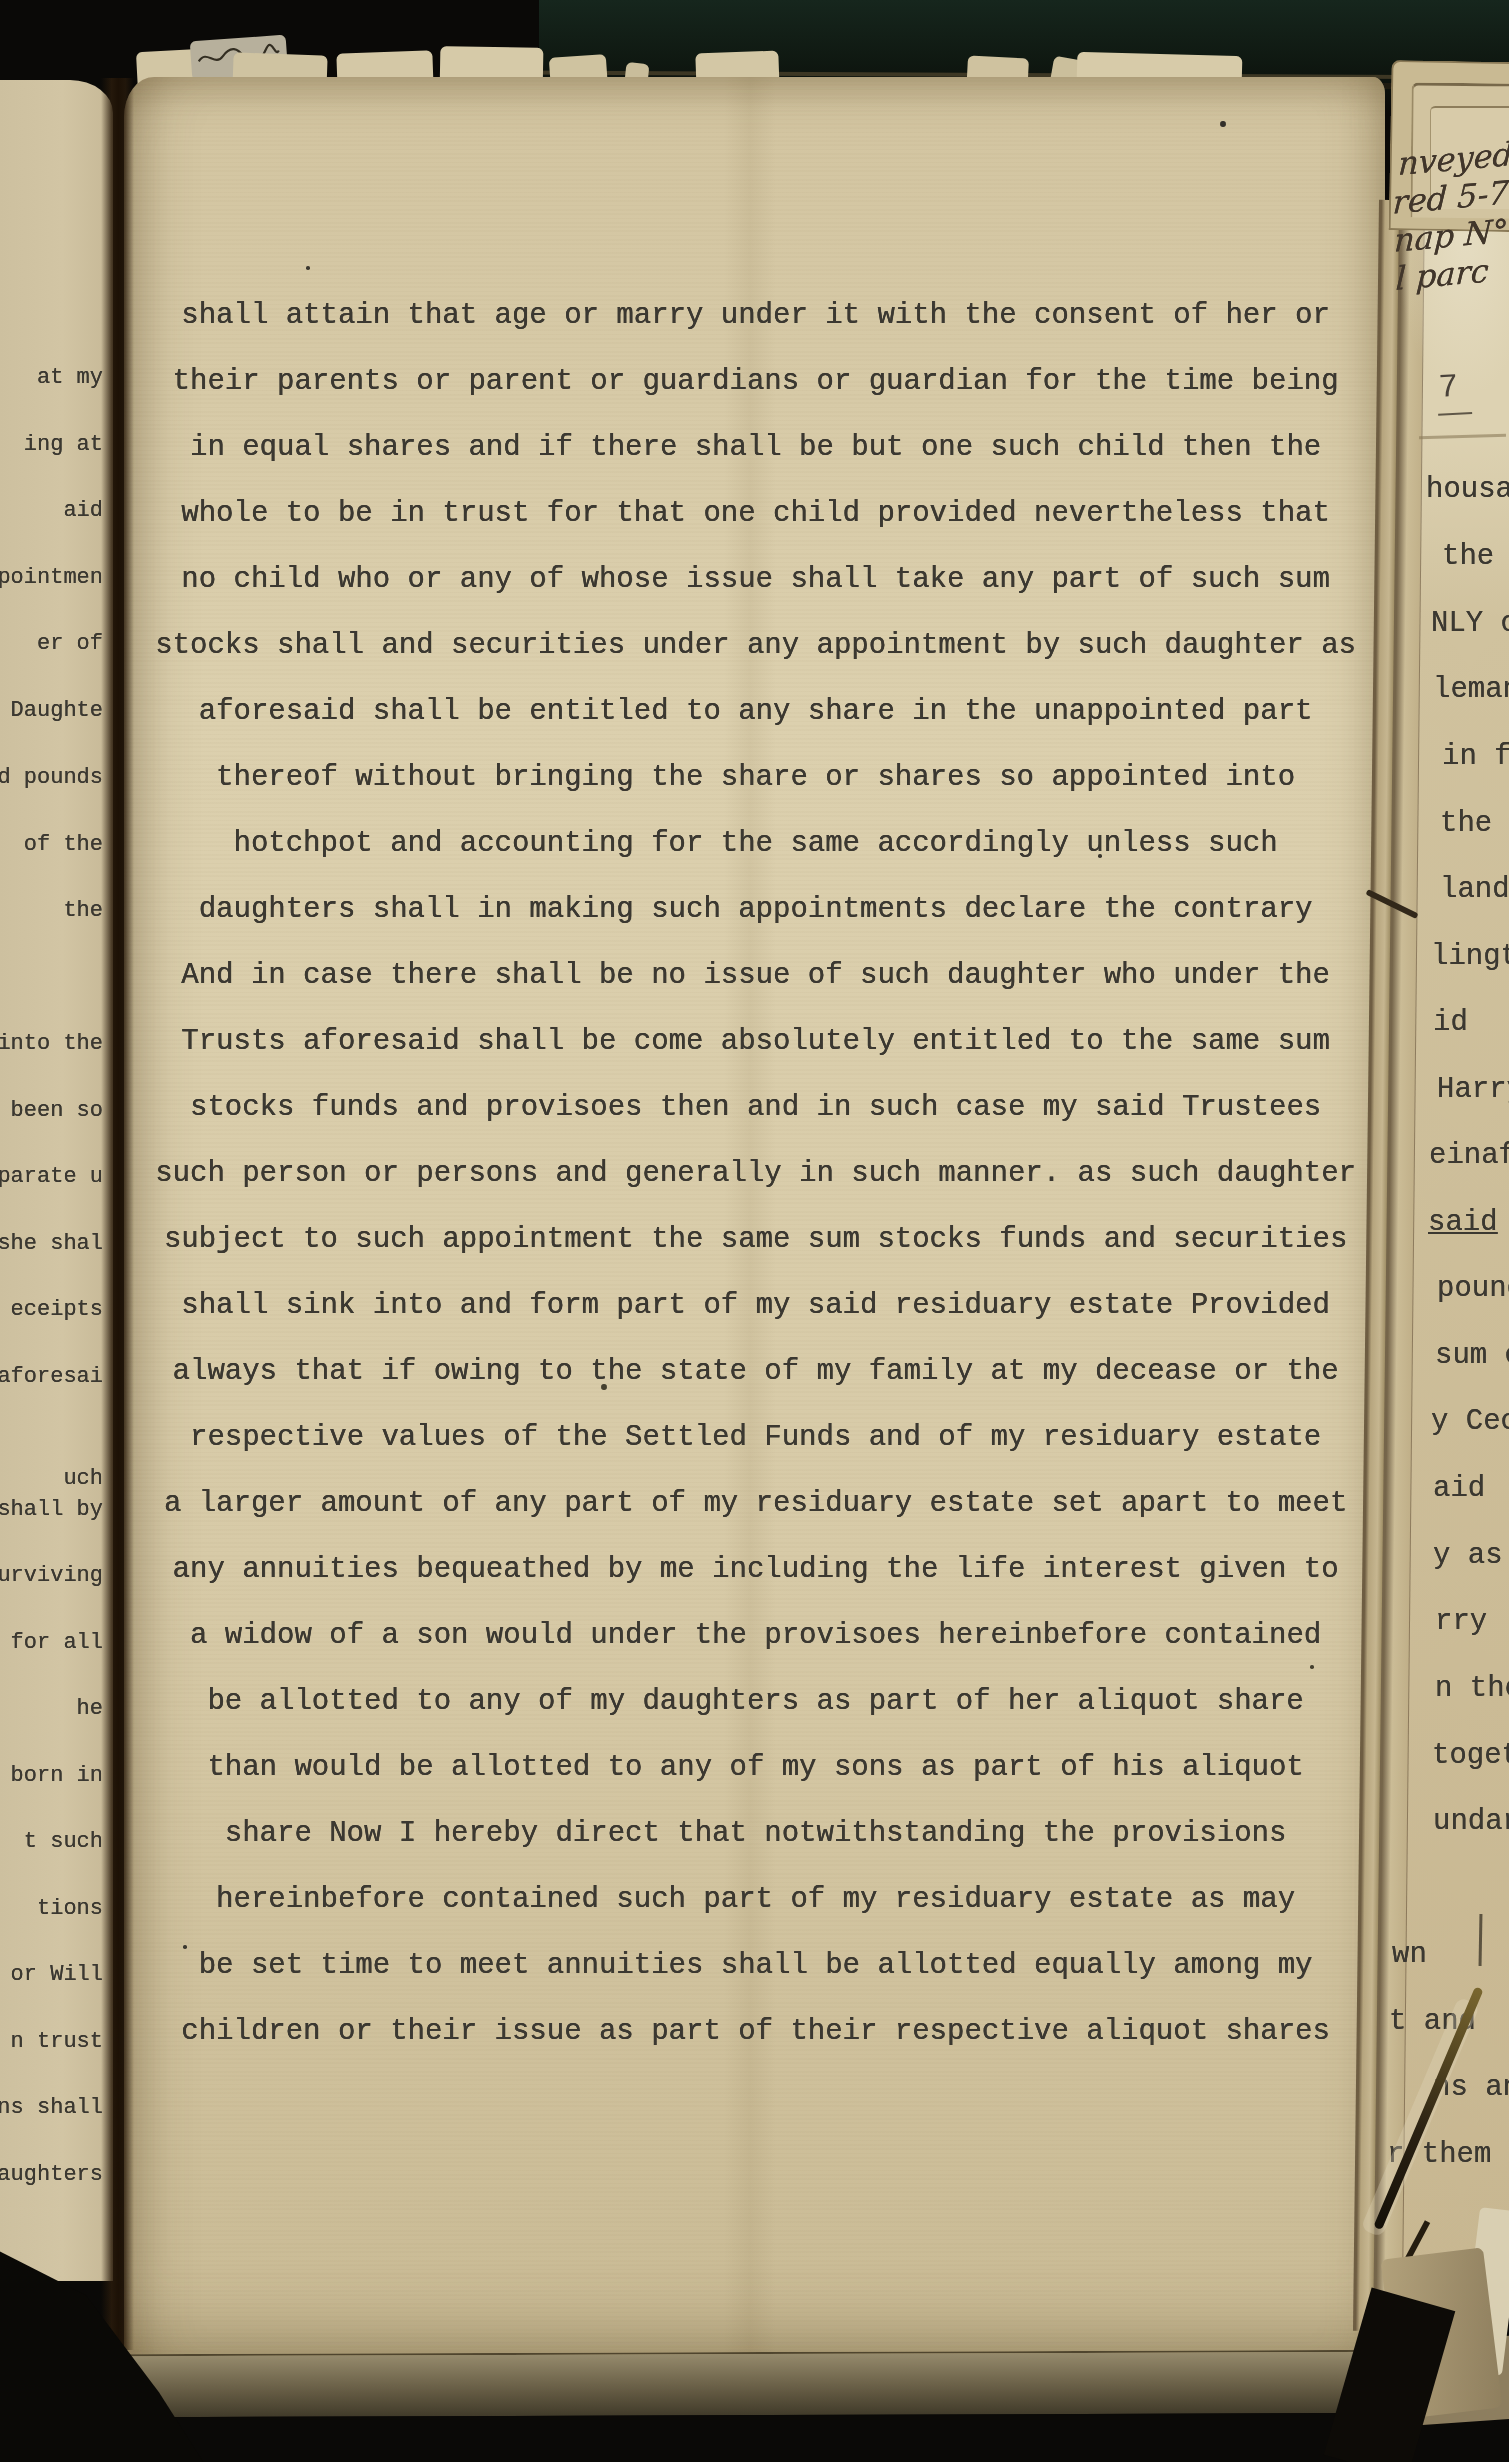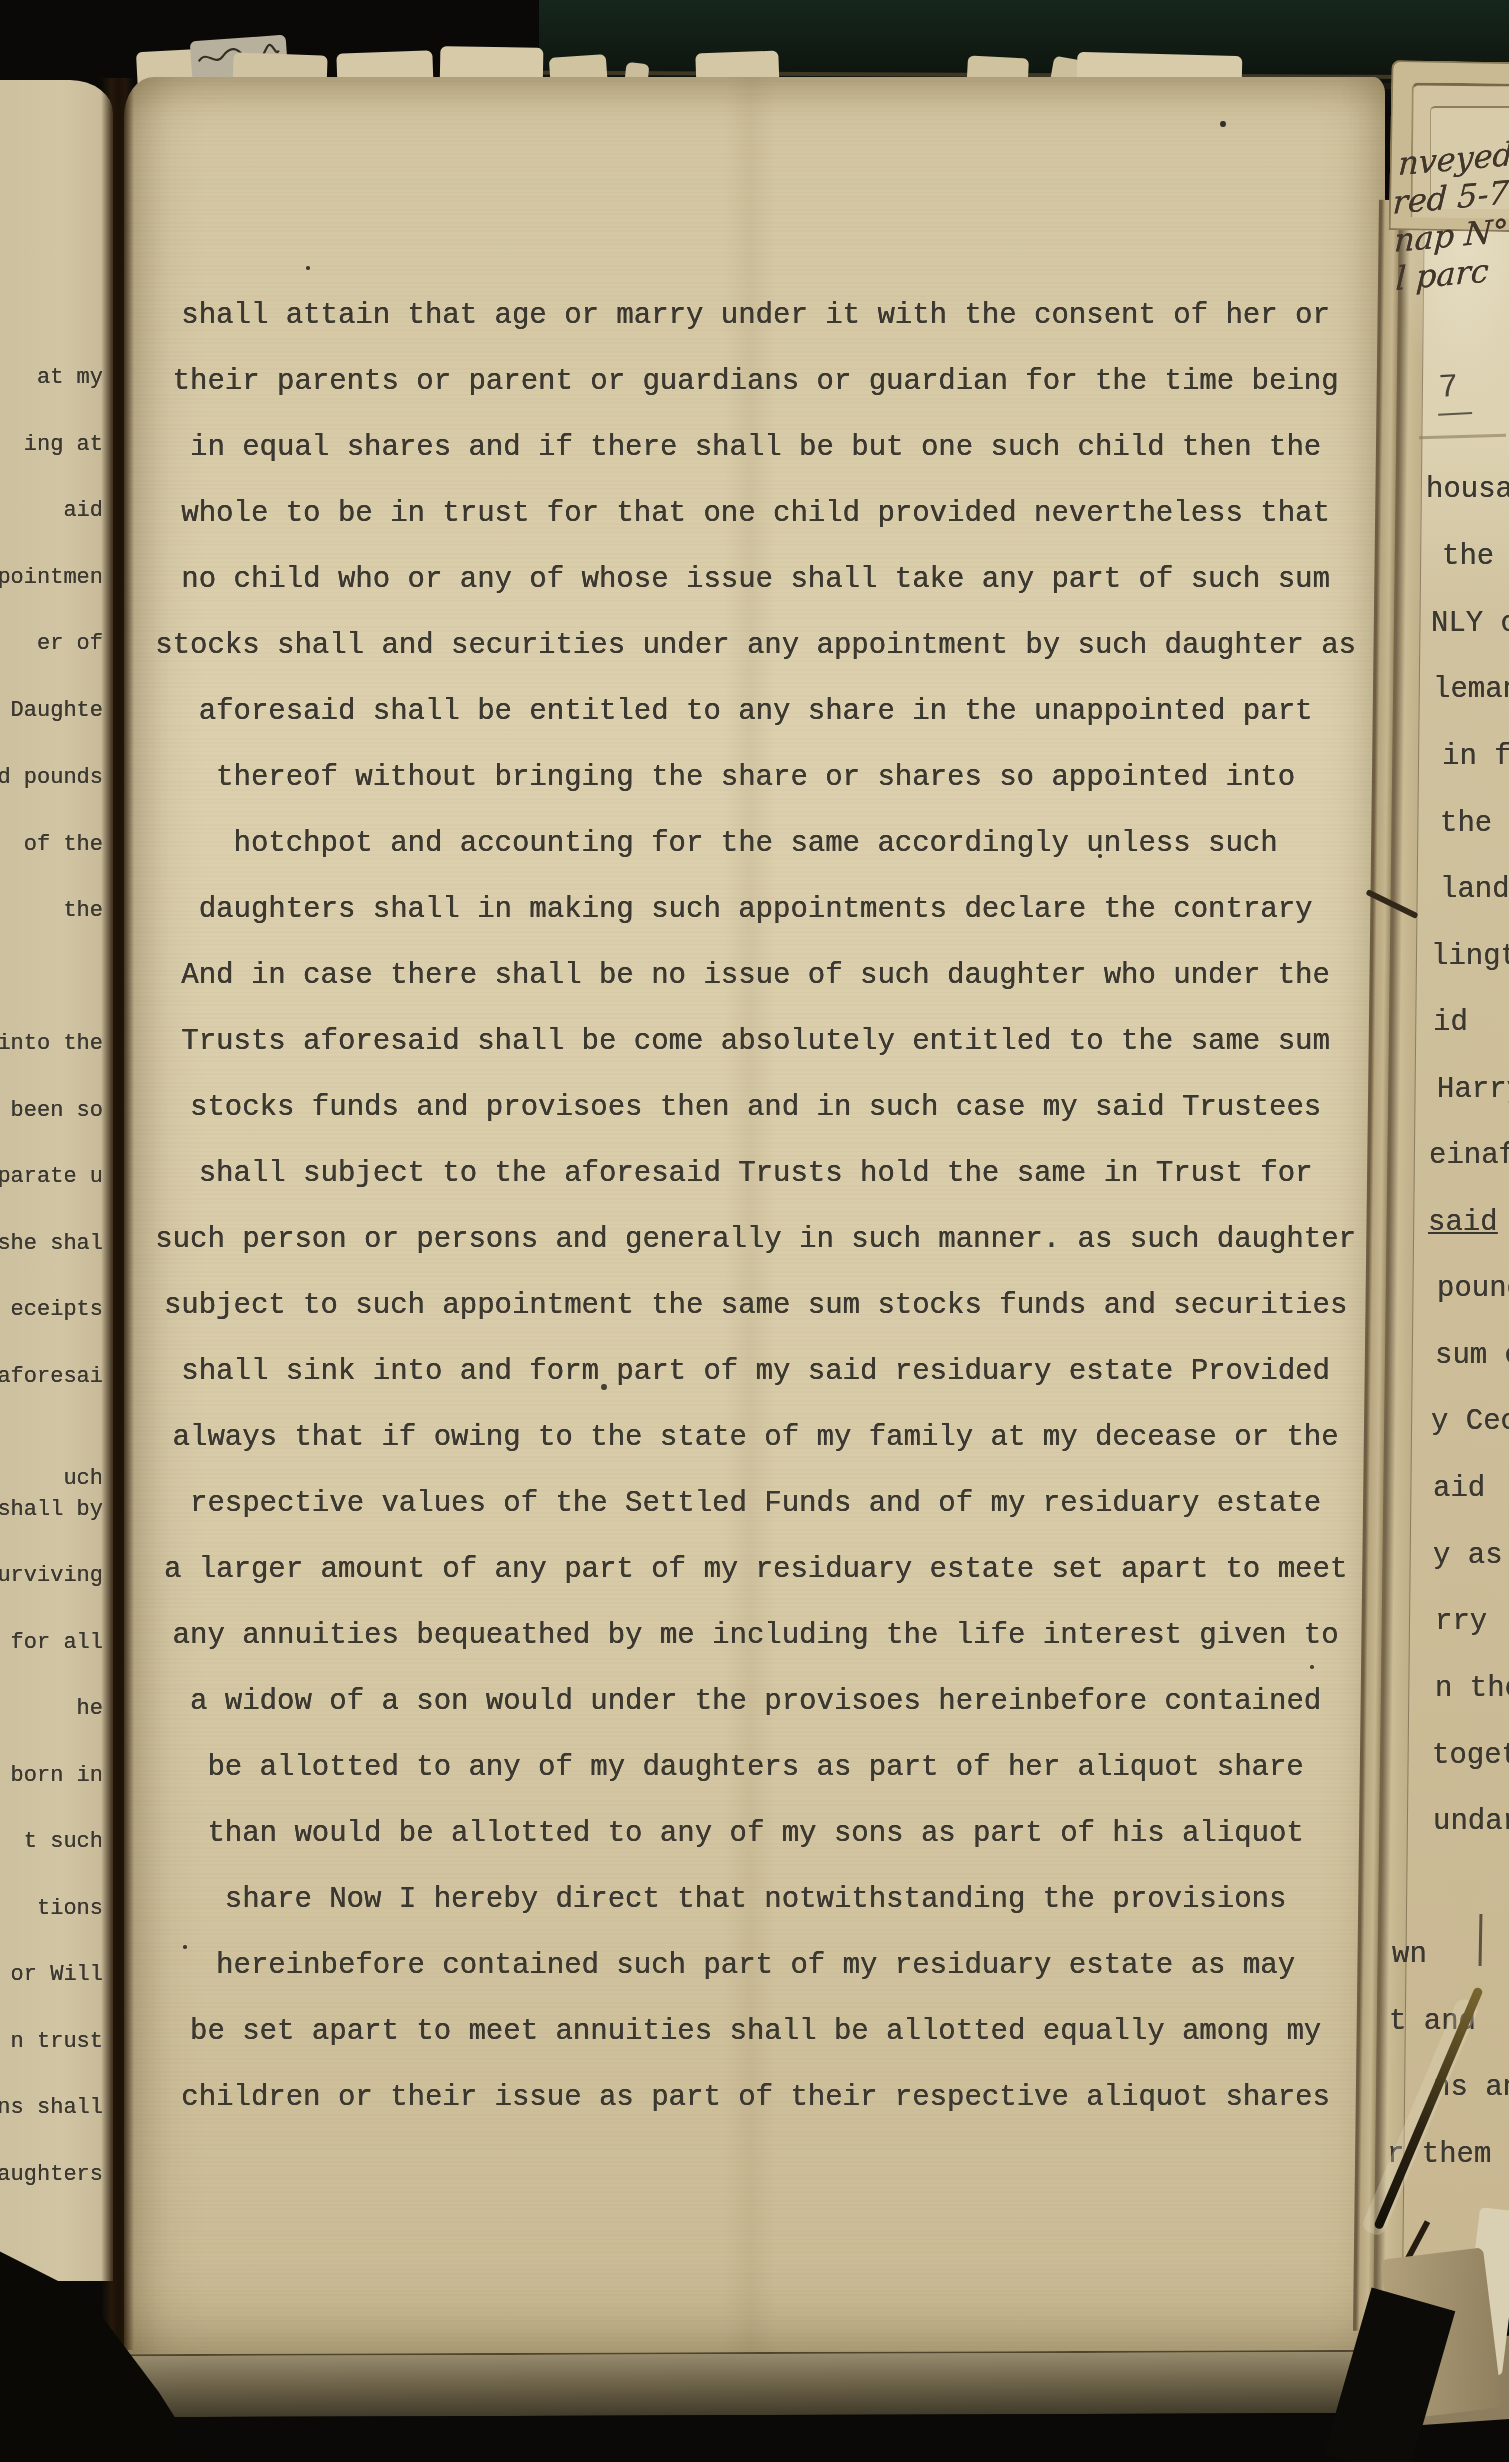--- a/index.html
+++ b/index.html
@@ -161,34 +161,33 @@
         <div class="text-line">whole to be in trust for that one child provided nevertheless that</div>
         <div class="text-line">no child who or any of whose issue shall take any part of such sum</div>
         <div class="text-line">stocks shall and securities under any appointment by such daughter as</div>
         <div class="text-line">aforesaid shall be entitled to any share in the unappointed part</div>
         <div class="text-line">thereof without bringing the share or shares so appointed into</div>
         <div class="text-line">hotchpot and accounting for the same accordingly unless such</div>
         <div class="text-line">daughters shall in making such appointments declare the contrary</div>
         <div class="text-line">And in case there shall be no issue of such daughter who under the</div>
         <div class="text-line">Trusts aforesaid shall be come absolutely entitled to the same sum</div>
         <div class="text-line">stocks funds and provisoes then and in such case my said Trustees</div>
-        <div class="text-line">shall subject to the aforesaid Trusts hold the same in Trust for</div>
         <div class="text-line">such person or persons and generally in such manner. as such daughter</div>
         <div class="text-line">subject to such appointment the same sum stocks funds and securities</div>
         <div class="text-line">shall sink into and form part of my said residuary estate Provided</div>
         <div class="text-line">always that if owing to the state of my family at my decease or the</div>
         <div class="text-line">respective values of the Settled Funds and of my residuary estate</div>
         <div class="text-line">a larger amount of any part of my residuary estate set apart to meet</div>
         <div class="text-line">any annuities bequeathed by me including the life interest given to</div>
         <div class="text-line">a widow of a son would under the provisoes hereinbefore contained</div>
         <div class="text-line">be allotted to any of my daughters as part of her aliquot share</div>
         <div class="text-line">than would be allotted to any of my sons as part of his aliquot</div>
         <div class="text-line">share Now I hereby direct that notwithstanding the provisions</div>
         <div class="text-line">hereinbefore contained such part of my residuary estate as may</div>
-        <div class="text-line">be set apart to meet annuities shall be allotted equally among my</div>
+        <div class="text-line">be set time to meet annuities shall be allotted equally among my</div>
         <div class="text-line">children or their issue as part of their respective aliquot shares</div>
       </div>
     <div class="vignette"></div>
   </div>
 
   <div class="gutter"></div>
 
   <div class="left-frags">
       <div class="left-frag" style="position: absolute; top: 365px;">at my</div>
       <div class="left-frag" style="position: absolute; top: 432px;">ing at</div>

